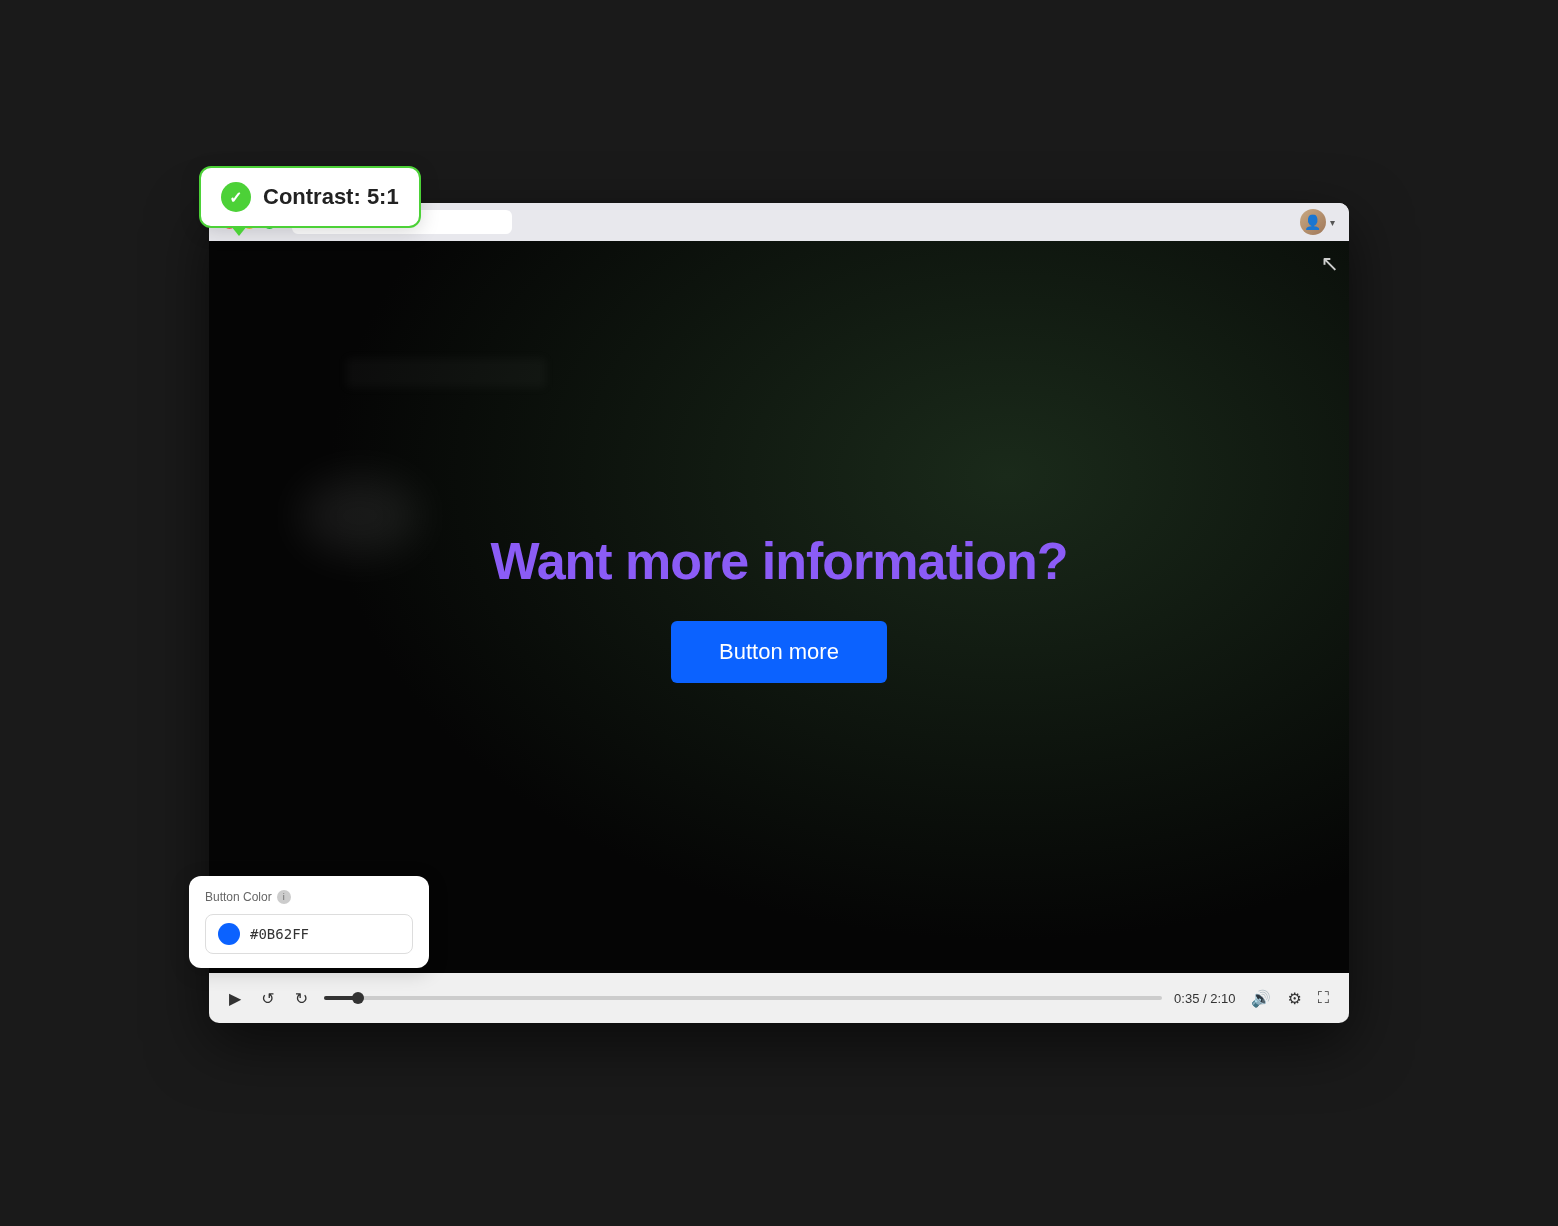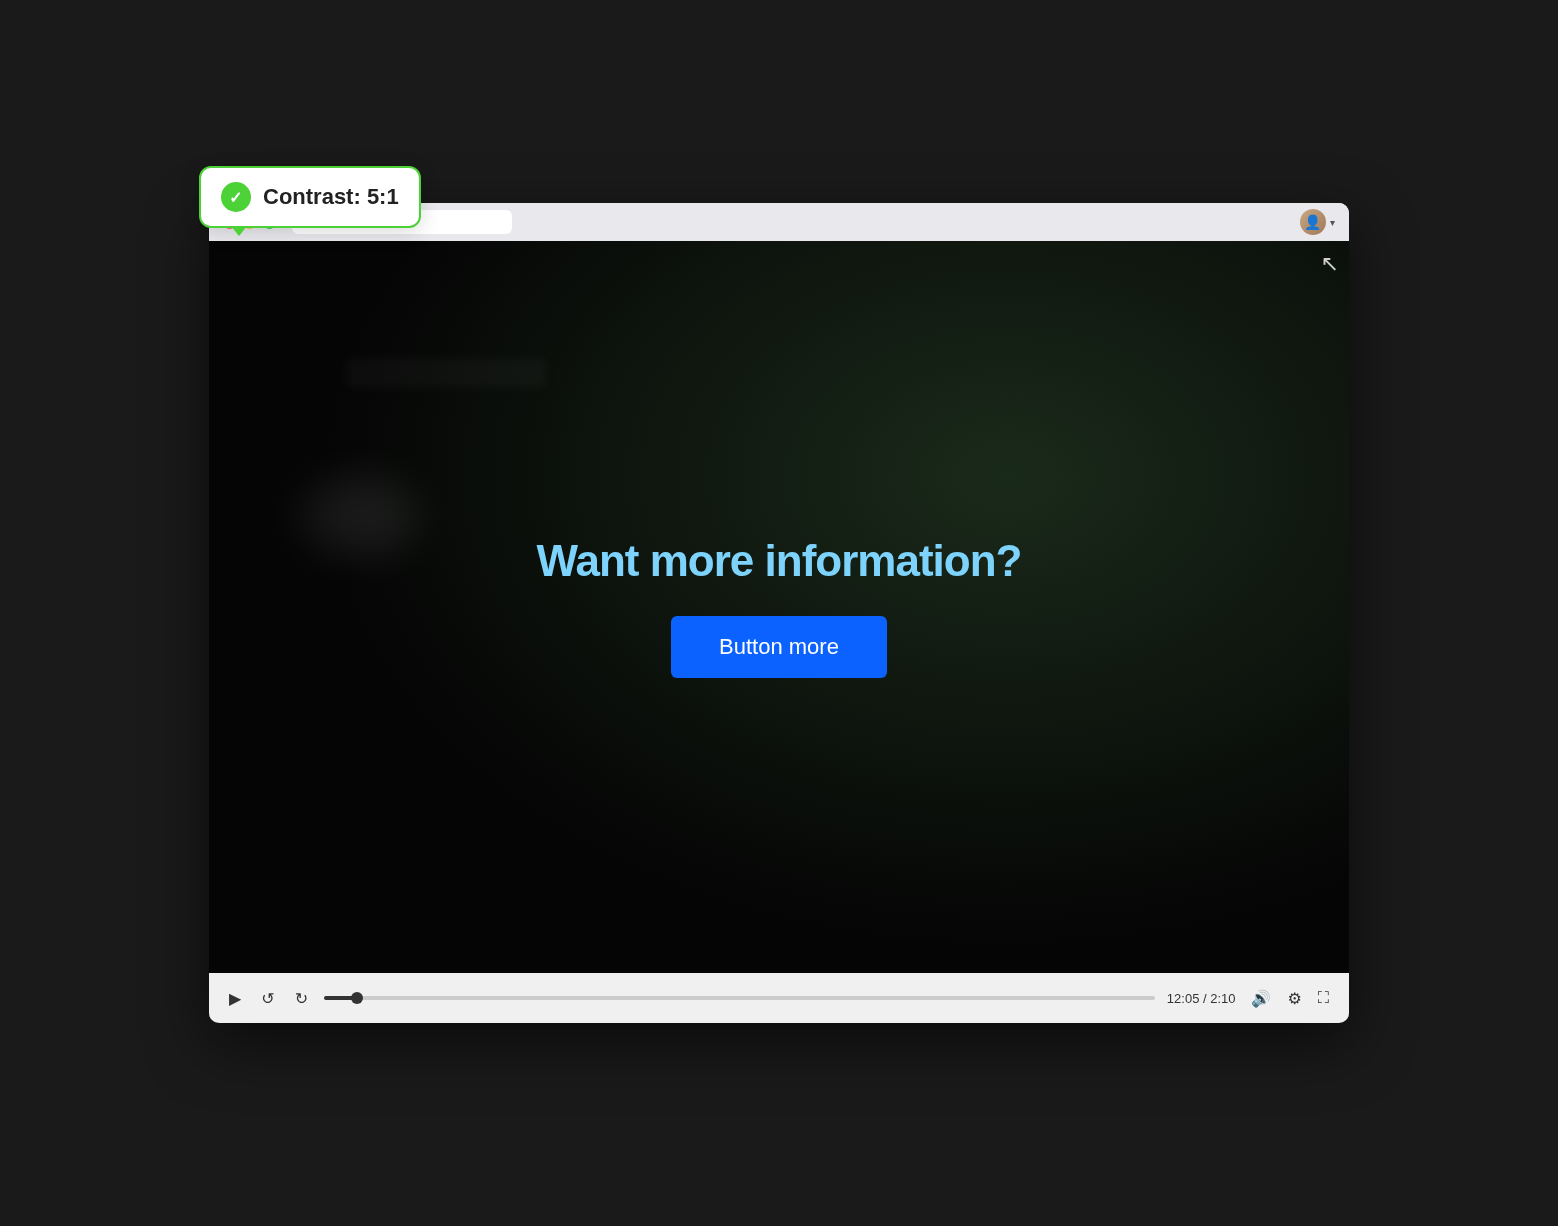--- a/index.html
+++ b/index.html
@@ -129,22 +129,22 @@
       position: absolute;
       top: 0; left: 0; right: 0; bottom: 50px;
       display: flex;
       flex-direction: column;
       align-items: center;
       justify-content: center;
       gap: 30px;
     }
 
     .video-headline {
-      color: #7dd3fc;
-      font-size: 44px;
+      color: #8b5cf6;
+      font-size: 52px;
       font-weight: 700;
       text-align: center;
       letter-spacing: -1px;
     }
 
     .learn-more-btn {
       background: #0B62FF;
       color: #fff;
       border: none;
       border-radius: 6px;
@@ -366,38 +366,48 @@
     <div class="contrast-badge">
       <div class="contrast-check-icon">✓</div>
       <span class="contrast-text">Contrast: 5:1</span>
     </div>
 
     <div class="video-content">
       <h1 class="video-headline">Want more information?</h1>
       <button class="learn-more-btn">Button more</button>
     </div>
 
+    <div class="button-color-panel">
+      <div class="panel-label">
+        <span>Button Color</span>
+        <div class="panel-label-info">i</div>
+      </div>
+      <div class="color-input-row">
+        <div class="color-swatch"></div>
+        <span class="color-value">#0B62FF</span>
+      </div>
+    </div>
 
     <div class="video-controls">
       <button class="ctrl-btn">
         <span>▶</span>
       </button>
       <button class="ctrl-btn">
         <span>↺</span>
       </button>
       <button class="ctrl-btn">
         <span>↻</span>
       </button>
 
       <div class="progress-bar-container">
         <div class="progress-fill"></div>
         <div class="progress-thumb"></div>
       </div>
 
-      <span class="time-display">12:05 / 2:10</span>
+      <span class="time-display">0:35 / 2:10</span>
 
       <div class="ctrl-icon-group">
         <button class="ctrl-btn">
           <span>🔊</span>
         </button>
         <button class="ctrl-btn">
           <span>⚙</span>
         </button>
         <button class="ctrl-btn">
           <span>⛶</span>

